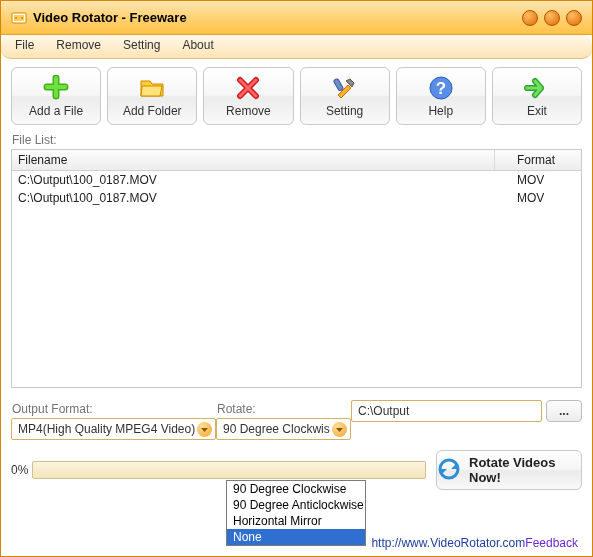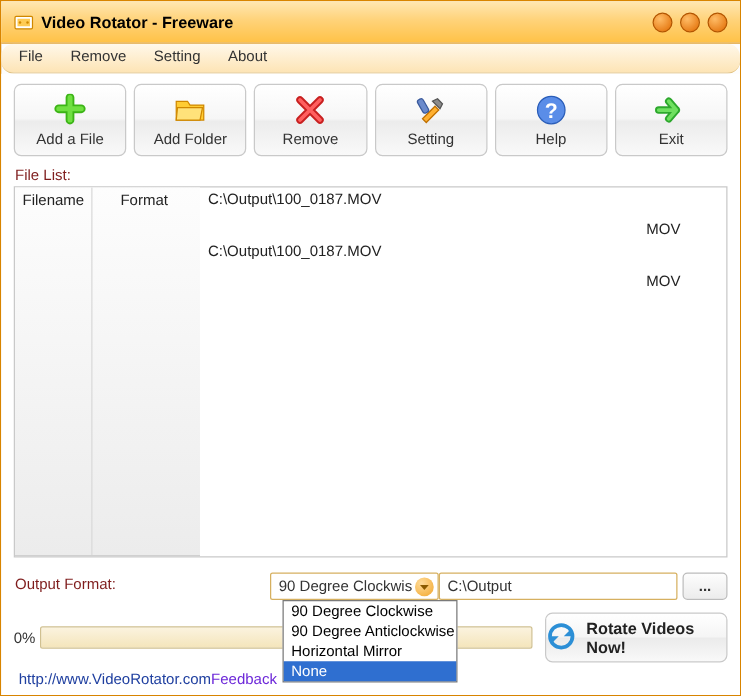--- a/index.html
+++ b/index.html
@@ -15,32 +15,32 @@
 
 .menubar { height: 24px; background: linear-gradient(#fff8ea, #fde4b5); border-bottom: 1px solid #e0c080; display: flex; padding: 0 4px; gap: 2px; border-radius: 10px; }
 .menuitem { padding: 3px 10px; color: #333; cursor: default; }
 
 .content { flex: 1; background: #fff; padding: 8px 10px 6px 10px; display: flex; flex-direction: column; position: relative; }
 
 .toolbar { display: flex; gap: 6px; margin-bottom: 6px; }
 .toolbtn { flex: 1; height: 58px; background: linear-gradient(#ffffff, #f6f6f6 48%, #ececec 52%, #f9f9f9); border: 1px solid #c9c9c9; border-radius: 6px; display: flex; flex-direction: column; align-items: center; justify-content: center; gap: 2px; cursor: pointer; font-size: 12px; color: #333; }
 .toolbtn .ticon { width: 28px; height: 28px; display: flex; align-items: center; justify-content: center; }
 
-.label { color: #7f1d1d; margin: 2px 0 2px 1px; }
-
-.listpanel { flex: 1; border: 1px solid #c9c9c9; background: #fff; display: flex; flex-direction: row; }
+.label { color: #737373; margin: 2px 0 2px 1px; }
+
+.listpanel { flex: 1; border: 1px solid #c9c9c9; background: #fff; display: flex; flex-direction: column; }
 .listheader { display: flex; background: linear-gradient(#fdfdfd, #ececec); border-bottom: 1px solid #d0d0d0; }
 .listheader .col { padding: 3px 6px; font-size: 12px; color: #222; border-right: 1px solid #d9d9d9; }
 .col-fname { flex: 1; }
 .col-format { width: 70px; border-right: none !important; margin-left: 16px; }
 .listbody { flex: 1; overflow: auto; }
 .listrow { display: flex; }
 .listrow .cell { padding: 2px 6px; font-size: 12px; color: #222; }
 .cell-fname { flex: 1; }
-.cell-format { width: 70px; margin-top: 24px; }
+.cell-format { width: 70px; }
 
 .form-row { display: flex; margin-top: 12px; align-items: flex-start; }
 .form-col { display: flex; flex-direction: column; }
 .form-col.out-format { width: 205px; }
 .form-col.rotate { width: 135px; }
 .form-col.out-path { flex: 1; }
 .combo, .txt { height: 22px; border: 1px solid #d6b060; background: #fff; padding: 0 20px 0 6px; font-size: 12px; color: #333; position: relative; display: flex; align-items: center; border-radius: 2px; }
 .txt { padding-right: 20px; }
 .combo .arrow { position: absolute; right: 3px; top: 3px; width: 15px; height: 15px; border-radius: 50%; background: radial-gradient(circle at 35% 30%, #ffdc9a, #f2a62c); display: flex; align-items: center; justify-content: center; }
 .browse-btn { width: 36px; height: 22px; margin-left: 4px; border: 1px solid #bcbcbc; border-radius: 4px; background: linear-gradient(#fdfdfd, #ececec); cursor: pointer; font-weight: bold; color: #333; display: flex; align-items: center; justify-content: center; }
@@ -49,21 +49,21 @@
 .dropdown { position: absolute; border: 1px solid #7a7a7a; background: #fff; z-index: 50; font-size: 12px; }
 .dropdown .opt { padding: 1px 6px; white-space: nowrap; cursor: default; }
 .dropdown .opt.sel { background: #2f6fd0; color: #fff; }
 
 .bottom-row { display: flex; align-items: center; margin-top: 10px; gap: 10px; }
 .progress-wrap { display: flex; align-items: center; flex: 1; }
 .progress-label { font-size: 12px; color: #333; margin-right: 4px; }
 .progress { flex: 1; height: 18px; border: 1px solid #d0c090; background: linear-gradient(#fbf3df, #f4e5bb); border-radius: 2px; }
 .action-btn { width: 146px; height: 40px; border: 1px solid #c9c9c9; border-radius: 6px; background: linear-gradient(#ffffff, #f5f5f5 48%, #ebebeb 52%, #f9f9f9); display: flex; align-items: center; justify-content: center; gap: 8px; font-weight: bold; color: #222; cursor: pointer; font-size: 13px; }
 
-.footer { display: flex; justify-content: flex-start; padding: 6px 4px 0 4px; }
+.footer { display: flex; justify-content: flex-end; padding: 6px 4px 0 4px; margin-top: 40px; }
 .footer a { color: #2040a0; font-size: 12px; }
 .footer .feedback { color: #6d28d9; font-size: 12px; cursor: pointer; }
 </style>
 </head>
 <body>
 
 <div class="window">
 
   <div class="titlebar">
     <span class="icon">
@@ -164,22 +164,31 @@
         <div class="listrow">
           <div class="cell cell-fname">C:\Output\100_0187.MOV</div>
           <div class="cell cell-format">MOV</div>
         </div>
       </div>
     </div>
 
     <div class="form-row">
       <div class="form-col out-format">
         <div class="label">Output Format:</div>
+        <div class="combo">
+          <span style="white-space:nowrap;overflow:hidden;">MP4(High Quality MPEG4 Video)</span>
+          <span class="arrow">
+              <svg width="9" height="9" viewBox="0 0 9 9">
+                <path d="M1 3 L4.5 7 L8 3 Z" fill="#8a5a00"></path>
+              </svg>
+            </span>
+        </div>
       </div>
       <div class="form-col rotate">
+        <div class="label">Rotate:</div>
         <div class="combo" id="rotate-combo">
           <span style="white-space:nowrap;overflow:hidden;">90 Degree Clockwise</span>
           <span class="arrow">
               <svg width="9" height="9" viewBox="0 0 9 9">
                 <path d="M1 3 L4.5 7 L8 3 Z" fill="#8a5a00"></path>
               </svg>
             </span>
         </div>
       </div>
       <div class="form-col out-path">

